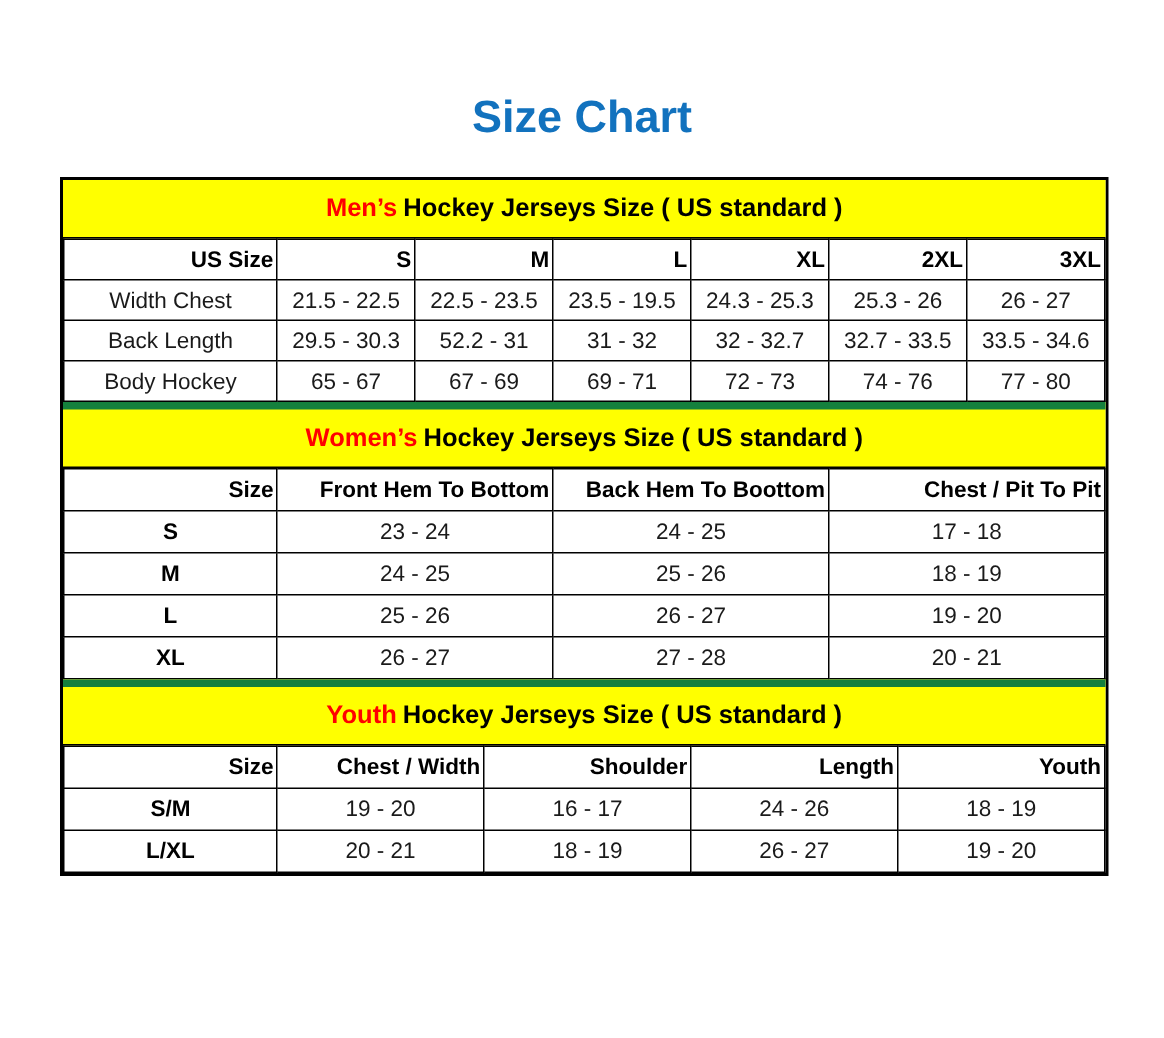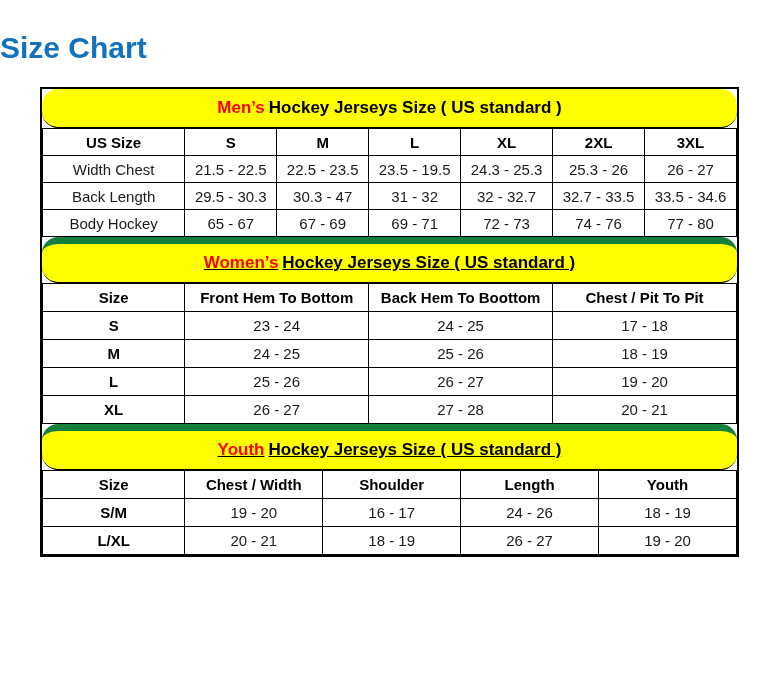--- a/index.html
+++ b/index.html
@@ -9,22 +9,22 @@
   }
   body {
     width: 776px;
     height: 692px;
     overflow: hidden;
     font-family: "Liberation Sans", "DejaVu Sans", sans-serif;
     color: #111111;
   }
   .page-title {
     margin: 0;
-    padding-top: 31px;
-    text-align: left;
+    padding-top: 62px;
+    text-align: center;
     font-size: 30px;
     font-weight: bold;
     color: #1272BE;
     letter-spacing: 0px;
   }
   .chart-wrap {
     width: 695px;
     margin: 22px 0 0 40px;
     border: 2px solid #000000;
     background: #ffffff;
@@ -32,25 +32,23 @@
   .section-band {
     background: #FFFF00;
     text-align: center;
     font-weight: bold;
     font-size: 17px;
     color: #000000;
     height: 38px;
     line-height: 38px;
     border-bottom: 1px solid #000000;
     white-space: nowrap;
-    border-radius: 16px;
   }
   .section-band.not-first {
-    border-top: 7px solid #15803d;
-    text-decoration: underline;
+    border-top: 5px solid #15803d;
   }
   .section-band .accent {
     color: #FF0000;
   }
   table {
     border-collapse: collapse;
     width: 100%;
     table-layout: fixed;
   }
   th, td {
@@ -58,20 +56,21 @@
     text-align: center;
     vertical-align: middle;
     font-size: 15px;
     padding: 0 2px;
     overflow: hidden;
     white-space: nowrap;
   }
   th {
     font-weight: bold;
     color: #000000;
+    text-align: right;
   }
   td { color: #1a1a1a; font-weight: normal; }
   table.mens th, table.mens td { height: 26px; }
   table.womens th, table.womens td,
   table.youth th, table.youth td { height: 27px; }
   table.womens td.rowlabel,
   table.youth td.rowlabel { font-weight: bold; color: #000000; }
   col.c-label { width: 20.5%; }
   table.mens col.c-data { width: 13.25%; }
   table.womens col.c-data { width: 26.5%; }
@@ -121,21 +120,21 @@
         <td>21.5 - 22.5</td>
         <td>22.5 - 23.5</td>
         <td>23.5 - 19.5</td>
         <td>24.3 - 25.3</td>
         <td>25.3 - 26</td>
         <td>26 - 27</td>
       </tr>
       <tr>
         <td class="rowlabel">Back Length</td>
         <td>29.5 - 30.3</td>
-        <td>30.3 - 47</td>
+        <td>52.2 - 31</td>
         <td>31 - 32</td>
         <td>32 - 32.7</td>
         <td>32.7 - 33.5</td>
         <td>33.5 - 34.6</td>
       </tr>
       <tr>
         <td class="rowlabel">Body Hockey</td>
         <td>65 - 67</td>
         <td>67 - 69</td>
         <td>69 - 71</td>

